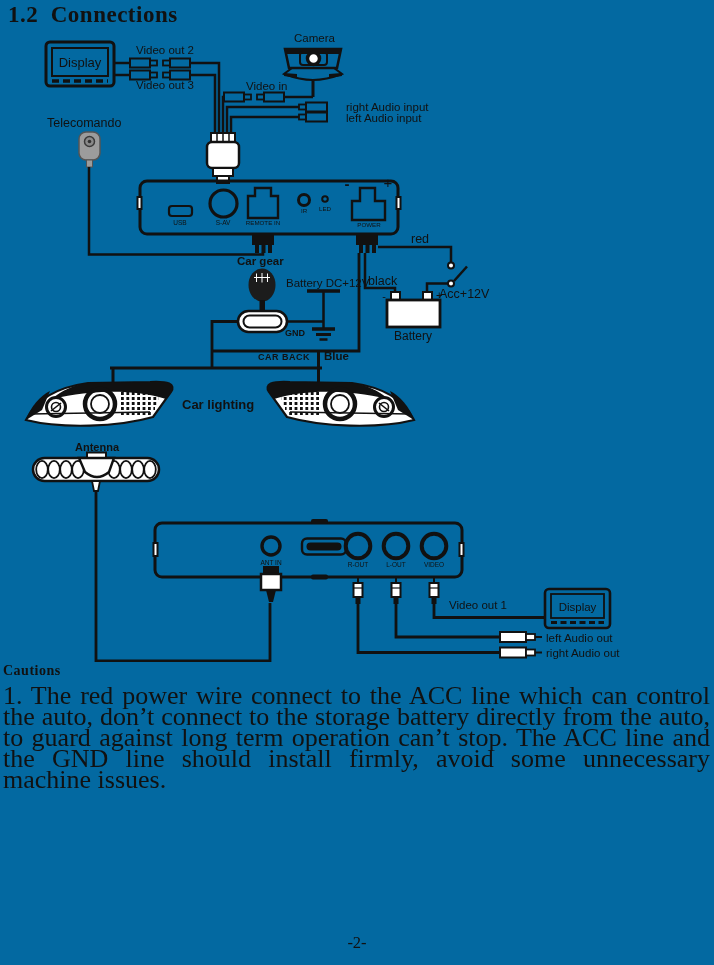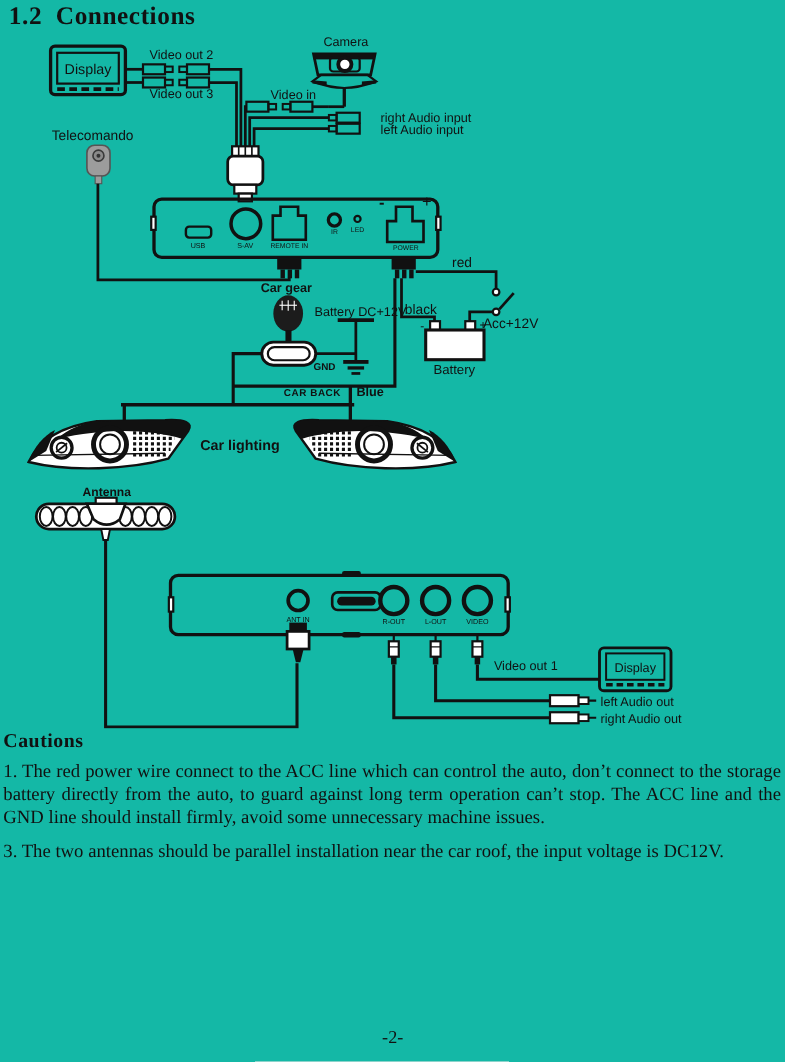--- a/index.html
+++ b/index.html
@@ -1,24 +1,24 @@
 <!DOCTYPE html>
 <html><head>
 <meta charset="utf-8">
 <style>
   html,body{margin:0;padding:0;background:#e8e8e8;}
-  .page{position:relative;width:714px;height:965px;background:#14b8a6;margin:0 auto;overflow:hidden;
+  .page{position:relative;width:714px;height:965px;background:#0369a1;margin:0 auto;overflow:hidden;
         font-family:"Liberation Sans",sans-serif;color:#111;}
   .title{position:absolute;left:8px;top:2px;font-family:"Liberation Serif",serif;
          font-weight:bold;font-size:23px;letter-spacing:0.5px;white-space:pre;}
   svg{position:absolute;left:0;top:0;}
   svg text{font-family:"Liberation Sans",sans-serif;fill:#111;stroke:none;}
   .cautions{position:absolute;left:3px;top:663px;width:707px;font-family:"Liberation Serif",serif;}
-  .cautions h2{margin:0;font-size:18px;font-weight:bold;letter-spacing:0.5px;}
-  .cautions p{margin:7px 0 0 0;font-size:17px;line-height:20.9px;text-align:justify;}
+  .cautions h2{margin:0;font-size:14px;font-weight:bold;letter-spacing:0.5px;}
+  .cautions p{margin:7px 0 0 0;font-size:26px;line-height:20.9px;text-align:justify;}
   .cautions p + p{margin-top:10px;}
   .footer{position:absolute;left:0;top:933px;width:714px;text-align:center;
           font-family:"Liberation Serif",serif;font-size:16.5px;}
 </style>
 </head>
 <body>
 
 <div class="page">
 
   <div class="title">1.2  Connections</div>
@@ -297,18 +297,17 @@
       <rect x="545" y="589" width="65" height="39" rx="4" stroke-width="2.6"></rect>
       <rect x="551" y="594" width="53" height="24" stroke-width="1.8"></rect>
       <text x="577.5" y="611" font-size="11.5" text-anchor="middle">Display</text>
       <line x1="551" y1="622.5" x2="604" y2="622.5" stroke-width="3" stroke-dasharray="6 3.5"></line>
     </g>
   </svg>
 
   <div class="cautions">
     <h2>Cautions</h2>
     <p>1.  The red power wire connect to the ACC line which can control the auto, don’t connect to the storage battery directly from the auto, to guard against long term operation can’t stop. The ACC line and the GND line should install firmly, avoid some unnecessary machine issues.</p>
-    <p>3. The two antennas should be parallel installation near the car roof, the input voltage is DC12V.</p>
   </div>
 
   <div class="footer">-2-</div>
 
 </div>
 
 </body></html>

